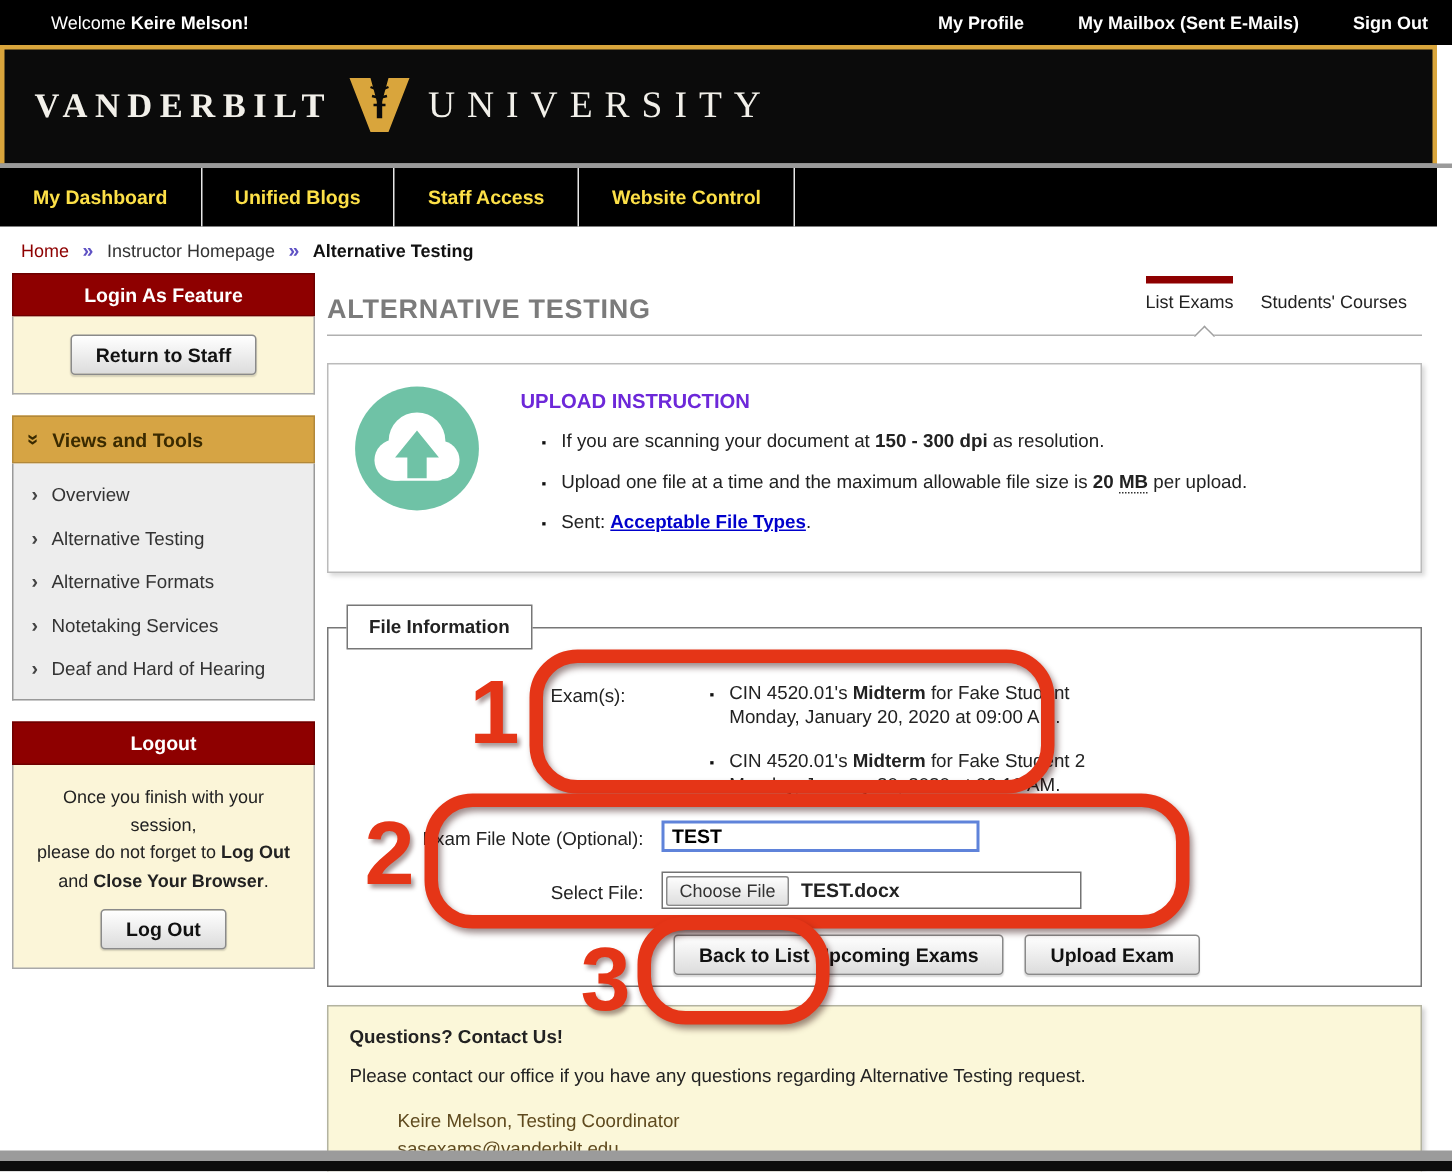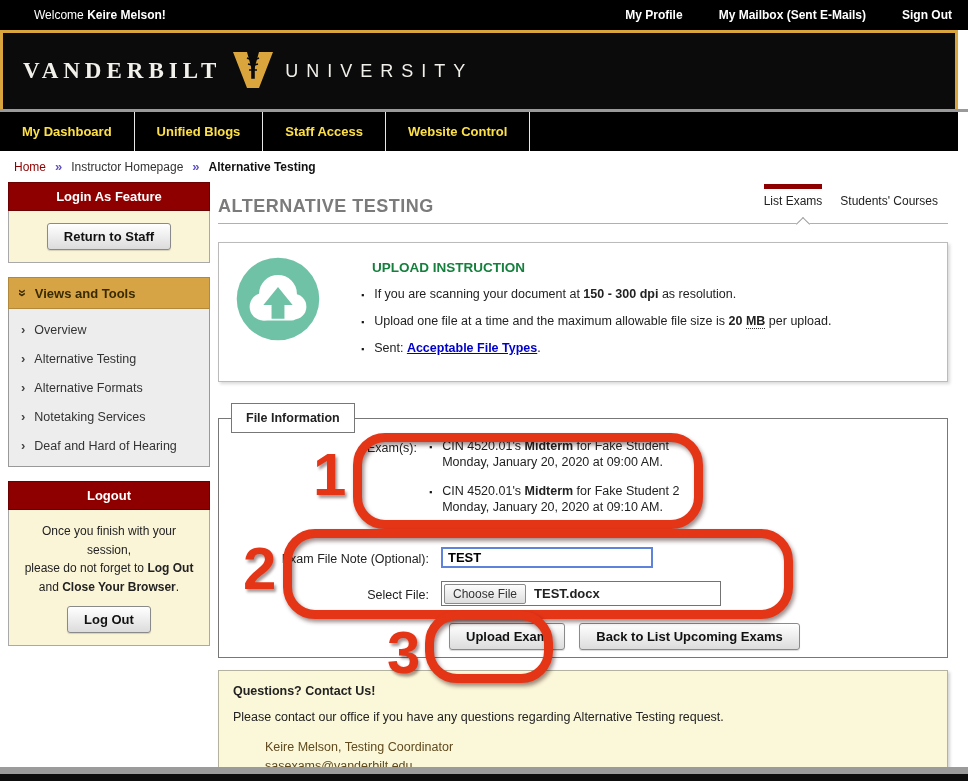--- a/index.html
+++ b/index.html
@@ -11,21 +11,21 @@
   .topbar { height:30px; background:#000; color:#fff; display:flex; align-items:center; justify-content:space-between; padding:0 10px 0 34px; }
   .topbar .welcome { font-size:12px; }
   .topbar .welcome b { font-weight:bold; }
   .topbar .utillinks { display:flex; gap:36px; font-weight:bold; font-size:12px; margin-right:6px; }
   .topbar .utillinks span { cursor:pointer; }
 
   
   .brandbar { width:958px; height:79px; background:#0b0b0b; border-top:3px solid #d9a53c; border-left:3px solid #d9a53c; border-right:3px solid #d9a53c; display:flex; align-items:center; padding-left:20px; }
   .wordmark { display:flex; align-items:center; }
   .wm-left { font-family:"Liberation Serif", serif; color:#f2f0ea; font-size:23px; font-weight:bold; letter-spacing:5px; }
-  .wm-right { font-family:Liberation Sans, sans-serif; color:#f2f0ea; font-size:18px; letter-spacing:8px; margin-left:8px; }
+  .wm-right { font-family:Liberation Serif, serif; color:#f2f0ea; font-size:25px; letter-spacing:8px; margin-left:8px; }
   .vshield { margin:0 2px 0 10px; }
   .graydivider { width:100%; height:3px; background:#9a9a9a; }
 
   
   .navbar { width:958px; height:39px; background:#000; display:flex; align-items:stretch; }
   .navitem { color:#fde047; font-weight:bold; font-size:13px; display:flex; align-items:center; padding:0 22px; border-right:1px solid #e8e8e8; cursor:pointer; }
 
   
   .breadcrumb { height:31px; display:flex; align-items:center; padding-left:14px; gap:9px; font-size:12px; }
   .bc-home { color:#8e0000; cursor:pointer; }
@@ -55,32 +55,32 @@
   .main-header { position:relative; border-bottom:1px solid #b0b0b0; padding:6px 0 10px 0; margin-top:2px; height:40px; }
   .page-title { color:#7b7b7b; font-size:18px; font-weight:bold; letter-spacing:0.5px; margin-top:6px; }
   .tabs { position:absolute; top:0; right:10px; display:flex; gap:18px; align-items:flex-start; }
   .tab { font-size:12px; color:#222; cursor:pointer; padding-top:10px; }
   .tab.active { border-top:5px solid #8e0000; padding-top:5px; }
   .tab-notch { position:absolute; right:140px; bottom:-6px; width:10px; height:10px; background:#fff; border-left:1px solid #a0a0a0; border-top:1px solid #a0a0a0; transform:rotate(45deg); }
 
   
   .upload-box { margin-top:18px; background:#fff; border:1px solid #bbb; box-shadow:2px 2px 3px rgba(0,0,0,.15); display:flex; padding:13px 16px; min-height:110px; }
   .upload-content { margin-left:26px; padding-top:4px; }
-  .upload-title { font-weight:bold; font-size:13.5px; color:#15803d; margin-bottom:12px;margin-left:25px; }
+  .upload-title { font-weight:bold; font-size:13.5px; color:#6d28d9; margin-bottom:12px; }
   .ubullet { display:flex; gap:10px; margin-bottom:11px; margin-left:14px; font-size:12.5px; color:#222; }
   .sq { font-size:9px; line-height:16px; color:#111; }
   .ulink { color:#0000cc; font-weight:bold; text-decoration:underline; cursor:pointer; }
   .abbr { border-bottom:1px dotted #333; }
 
   
   .fi-wrap { position:relative; margin-top:36px; height:240px; border:1px solid #777; }
   .fi-legend { position:absolute; top:-16px; left:12px; background:#fff; border:1px solid #777; padding:7px 14px; font-weight:bold; font-size:12.5px; }
   .fi-row { position:absolute; left:0; right:0; display:flex; align-items:flex-start; }
   .fi-label { width:210px; text-align:right; margin-right:12px; color:#222; font-size:12.5px; padding-top:2px; }
-  .row-exams { top:20px; }
+  .row-exams { top:36px;gap:44px; }
   .row-exams .fi-label { width:198px; }
   .exam-item { display:flex; gap:10px; margin-bottom:15px; font-size:12.5px; }
   .exam-line2 { margin-top:2px; }
   .row-note { top:128px; align-items:center; }
   .note-input { width:212px; height:21px; border:2px solid #5f83da; font-family:"Liberation Sans", sans-serif; font-weight:bold; font-size:13px; padding:1px 5px; }
   .row-file { top:162px; align-items:center; }
   .filebox { width:280px; height:25px; border:1px solid #737373; display:flex; align-items:center; padding:1px 2px; background:#fff; }
   .choosebtn { background:linear-gradient(#fdfdfd,#dedede); border:1px solid #8a8a8a; border-radius:2px; font-size:12px; color:#333; padding:2px 8px; cursor:pointer; }
   .filename { font-weight:bold; font-size:13px; margin-left:8px; }
   .row-buttons { top:204px; left:230px; display:flex; gap:14px; }
@@ -272,22 +272,22 @@
 
         <div class="fi-row row-file">
           <div class="fi-label">Select File:</div>
           <div class="filebox">
             <button class="choosebtn">Choose File</button>
             <span class="filename">TEST.docx</span>
           </div>
         </div>
 
         <div class="fi-row row-buttons">
+          <button class="btn">Back to List Upcoming Exams</button>
           <button class="btn">Upload Exam</button>
-          <button class="btn">Back to List Upcoming Exams</button>
         </div>
 
         <div class="ann ann1"></div>
         <div class="annum annum1">1</div>
         <div class="ann ann2"></div>
         <div class="annum annum2">2</div>
         <div class="ann ann3"></div>
         <div class="annum annum3">3</div>
       </div>
 

